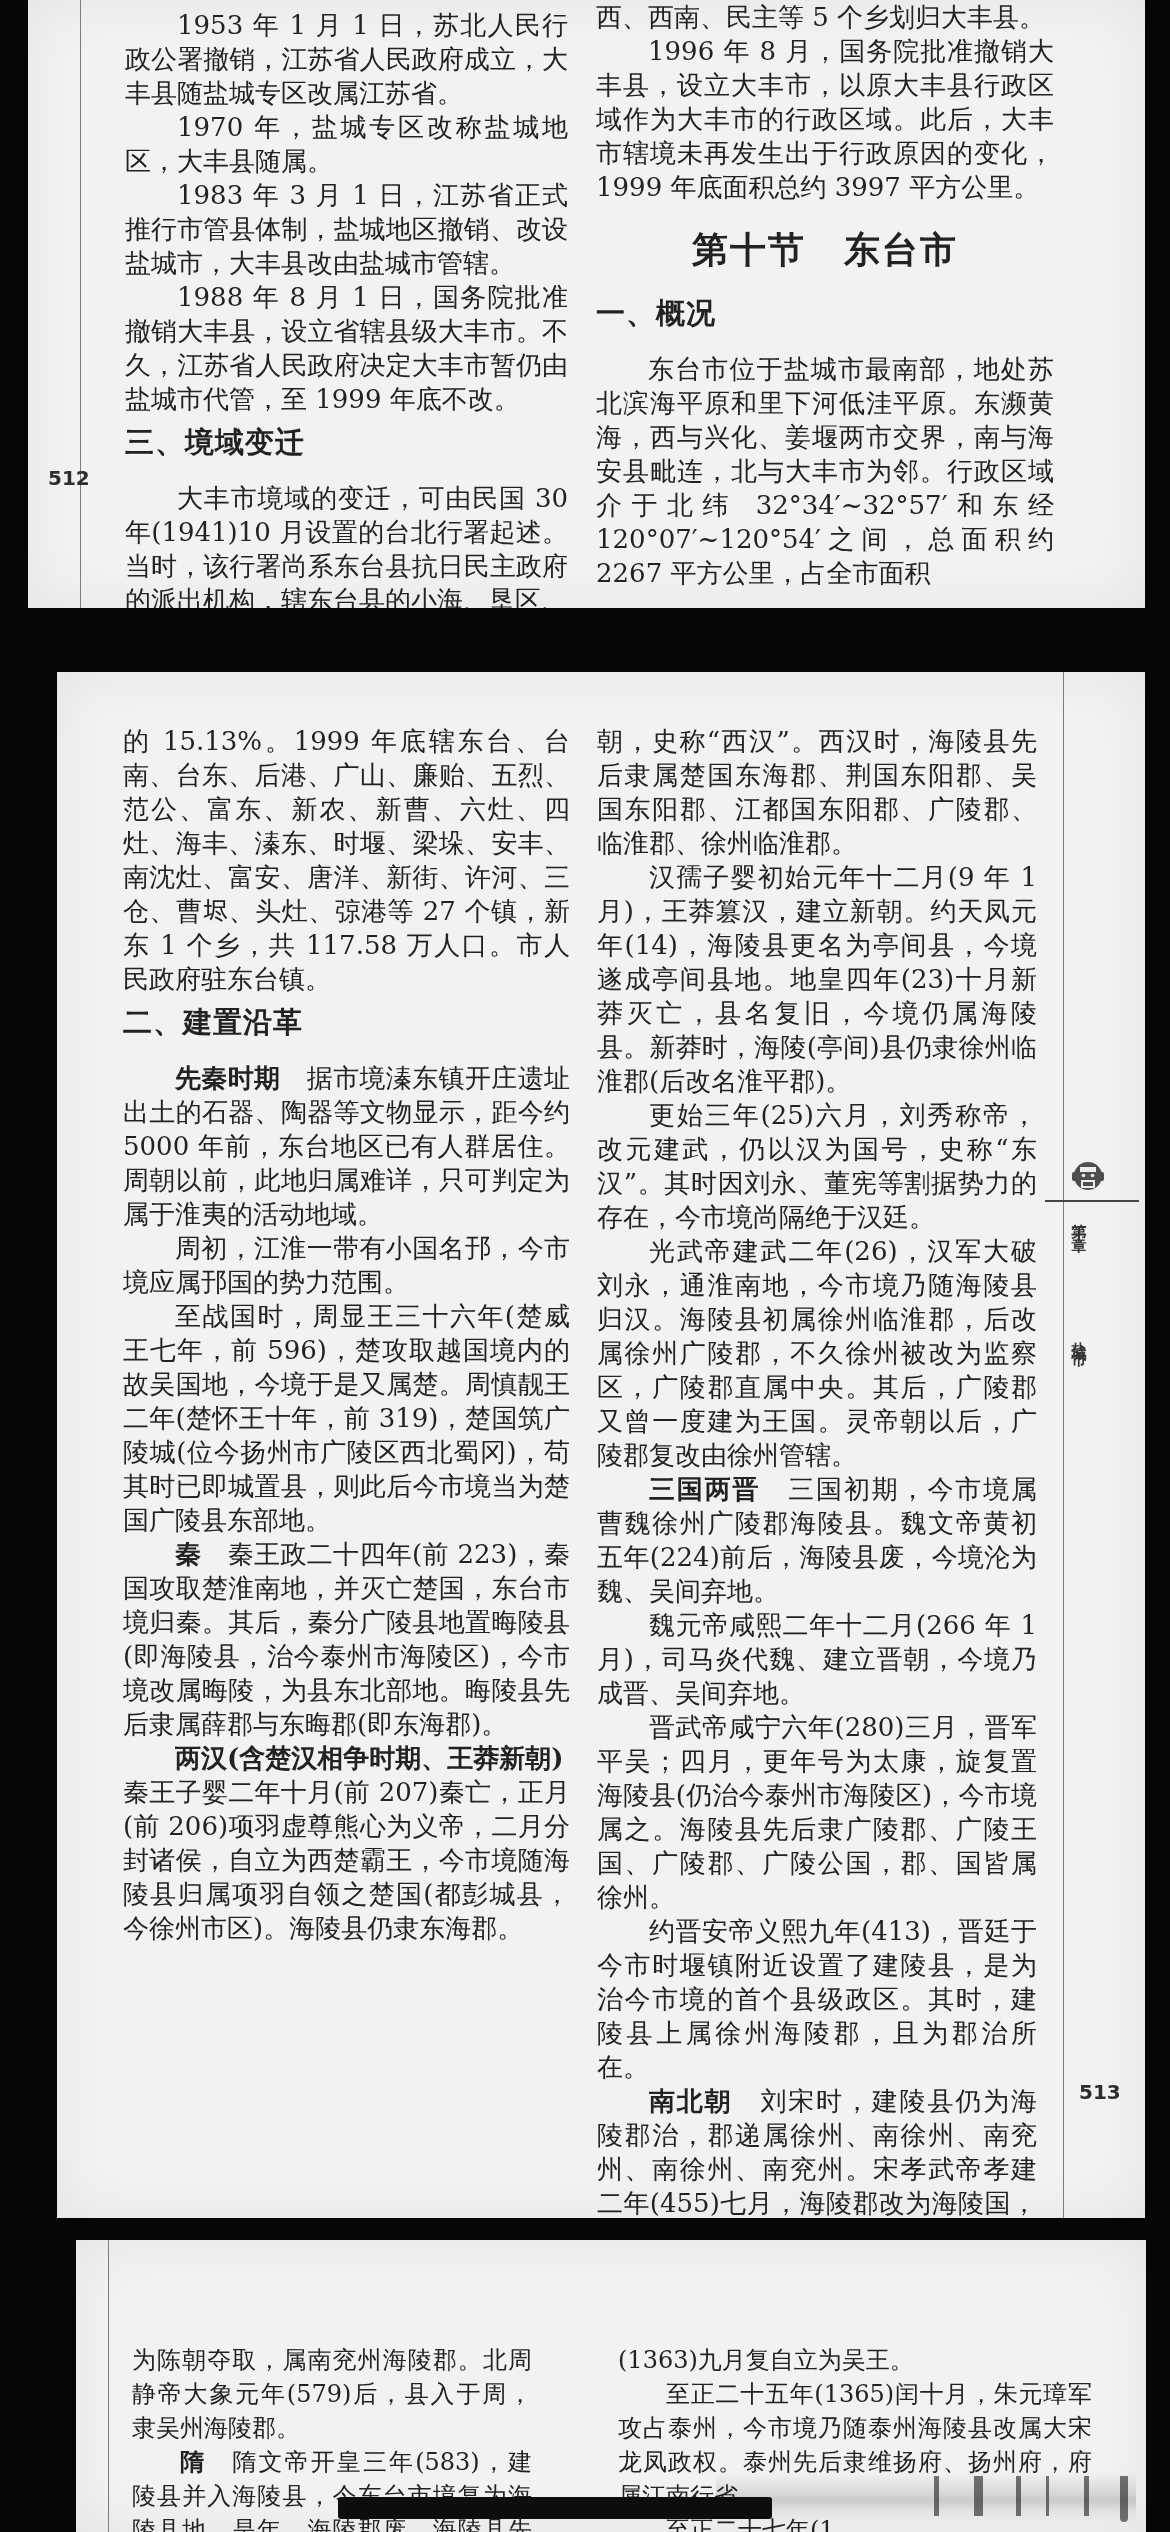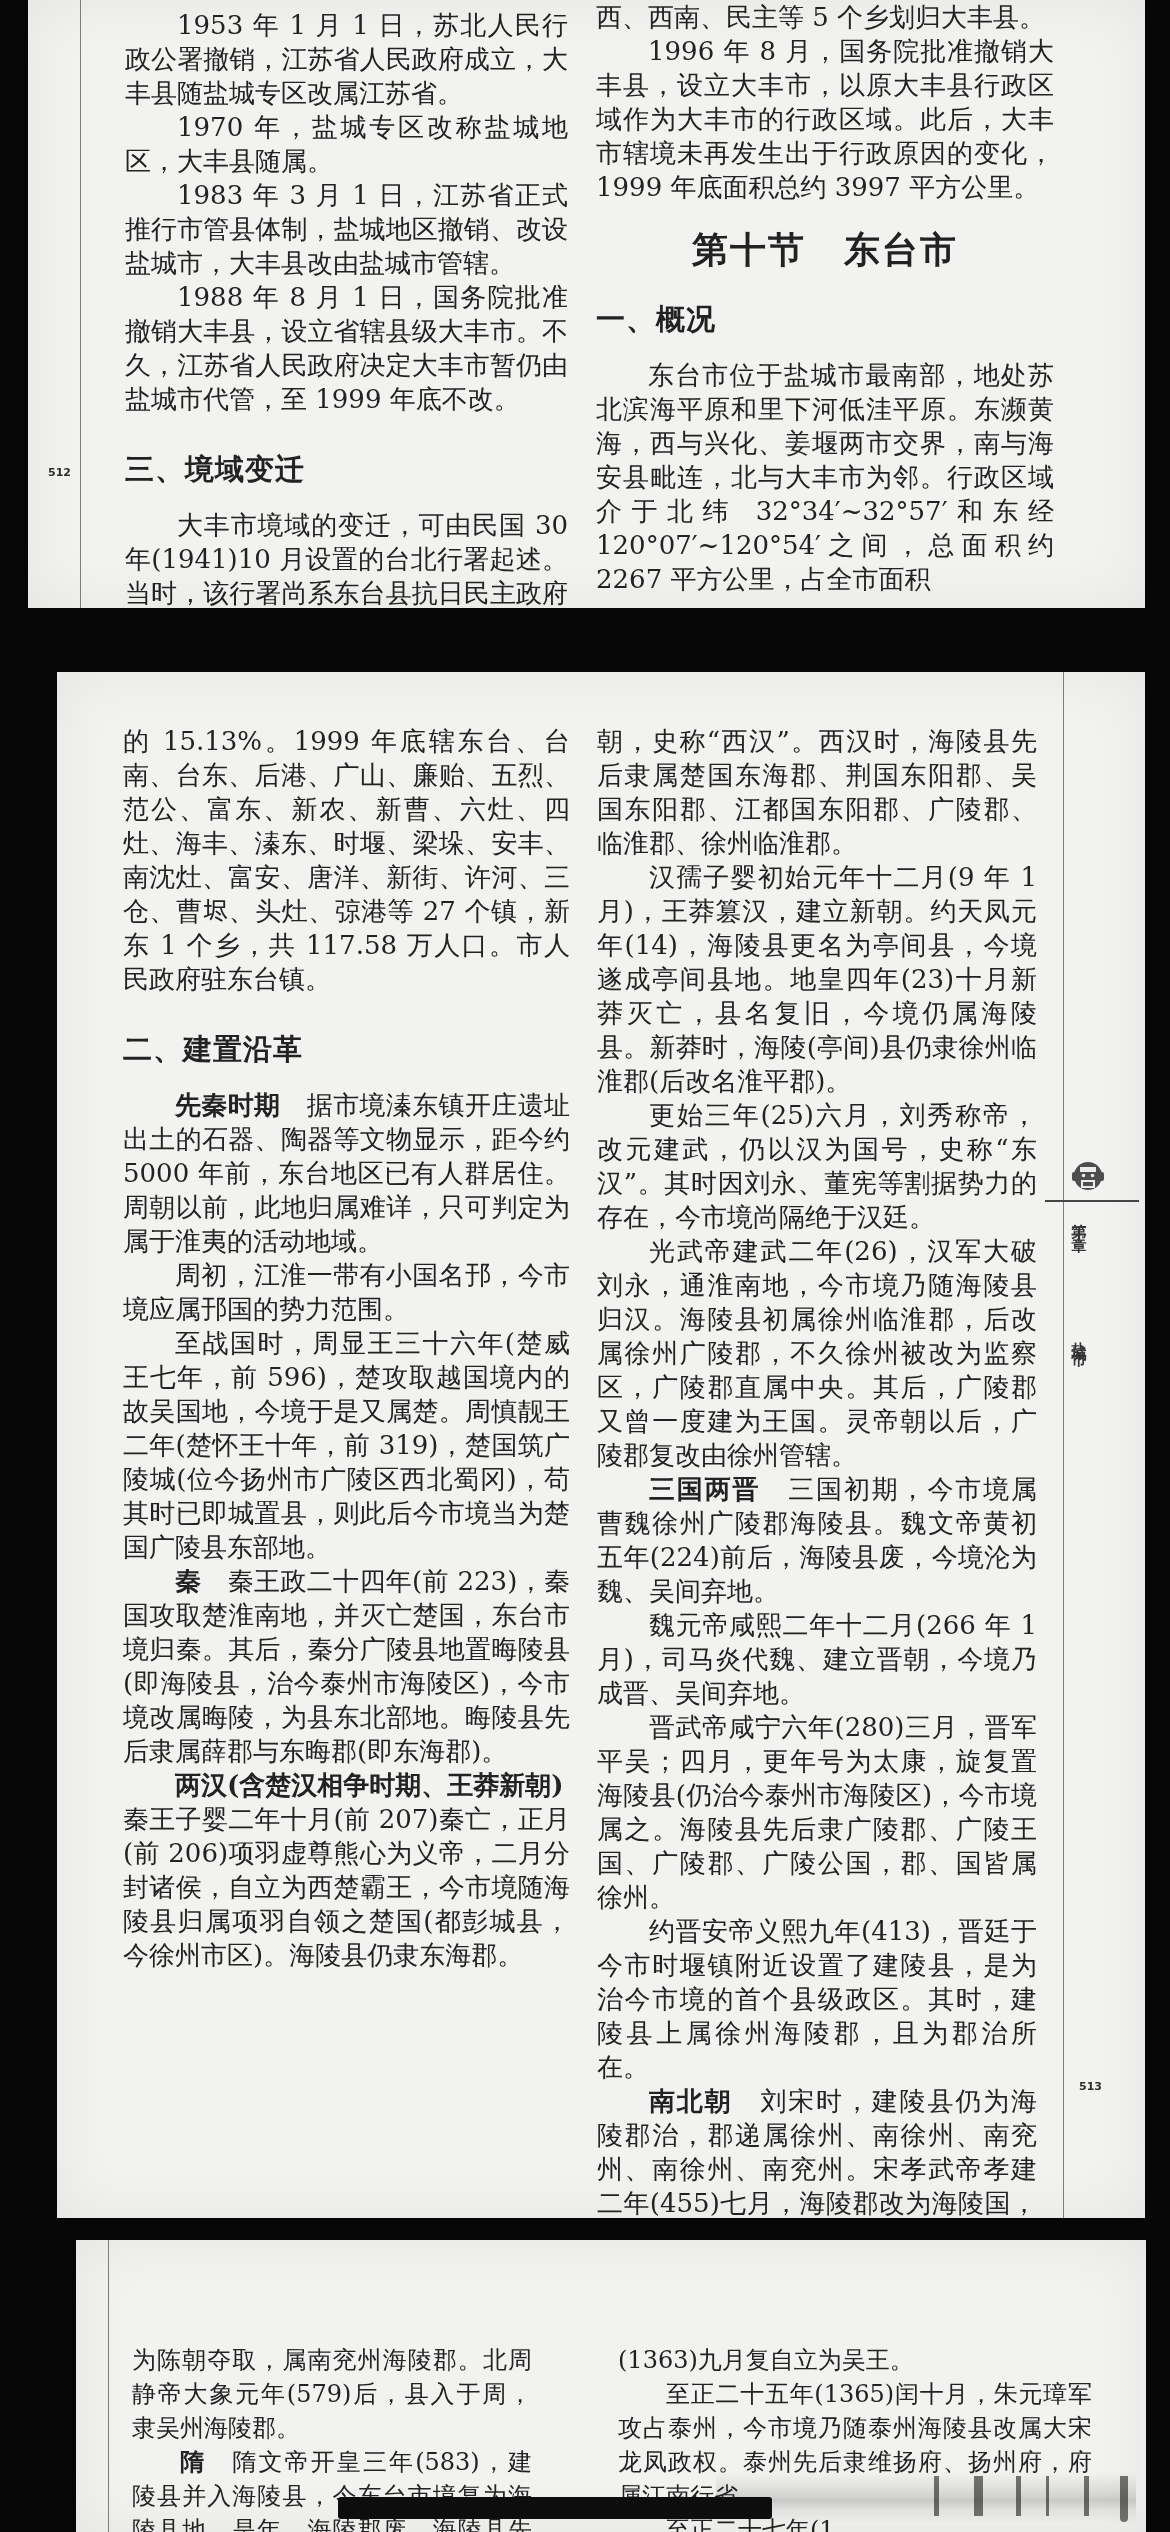--- a/index.html
+++ b/index.html
@@ -29,24 +29,24 @@
   
   #top-col-l  { left:97px;  top:8px;  width:443px; font-size:26px; line-height:34px; }
   #top-col-r  { left:568px; top:0;  width:458px; font-size:26px; line-height:34px; }
   
   #main-col-l { left:66px;  top:52px; width:447px; font-size:26px; line-height:34px; }
   #main-col-r { left:540px; top:52px; width:440px; font-size:26px; line-height:34px; }
   
   #bot-col-l  { left:56px;  top:103px; width:400px; font-size:24px; line-height:34px; }
   #bot-col-r  { left:542px; top:103px; width:474px; font-size:24px; line-height:34px; }
 
-  .heading { font-weight:bold; font-size:29px; margin:36px 0 22px 0; letter-spacing:1px; }
+  .heading { font-weight:bold; font-size:29px; margin:9px 0 22px 0; letter-spacing:1px; }
   .section-title { font-weight:bold; font-size:36px; text-align:center; margin:28px 0 30px 0; letter-spacing:2px; }
 
-  .pagenum { position:absolute; font-weight:bold; font-size:11px; color:#2d2d2d;
+  .pagenum { position:absolute; font-weight:bold; font-size:20px; color:#2d2d2d;
              font-family:"DejaVu Sans","Liberation Sans",sans-serif; }
   #pn-512 { left:20px; top:466px; }
   #pn-513 { left:1022px; top:1408px; }
 
   
   #seal { position:absolute; left:1014px; top:486px; width:34px; height:40px; }
   #margin-hline { position:absolute; left:988px; top:528px; width:94px; height:2px; background:#454545; }
   .vtext {
     position:absolute; left:1012px; writing-mode:vertical-rl; text-orientation:upright;
     font-weight:bold; font-size:15px; letter-spacing:4px; color:#343434;

